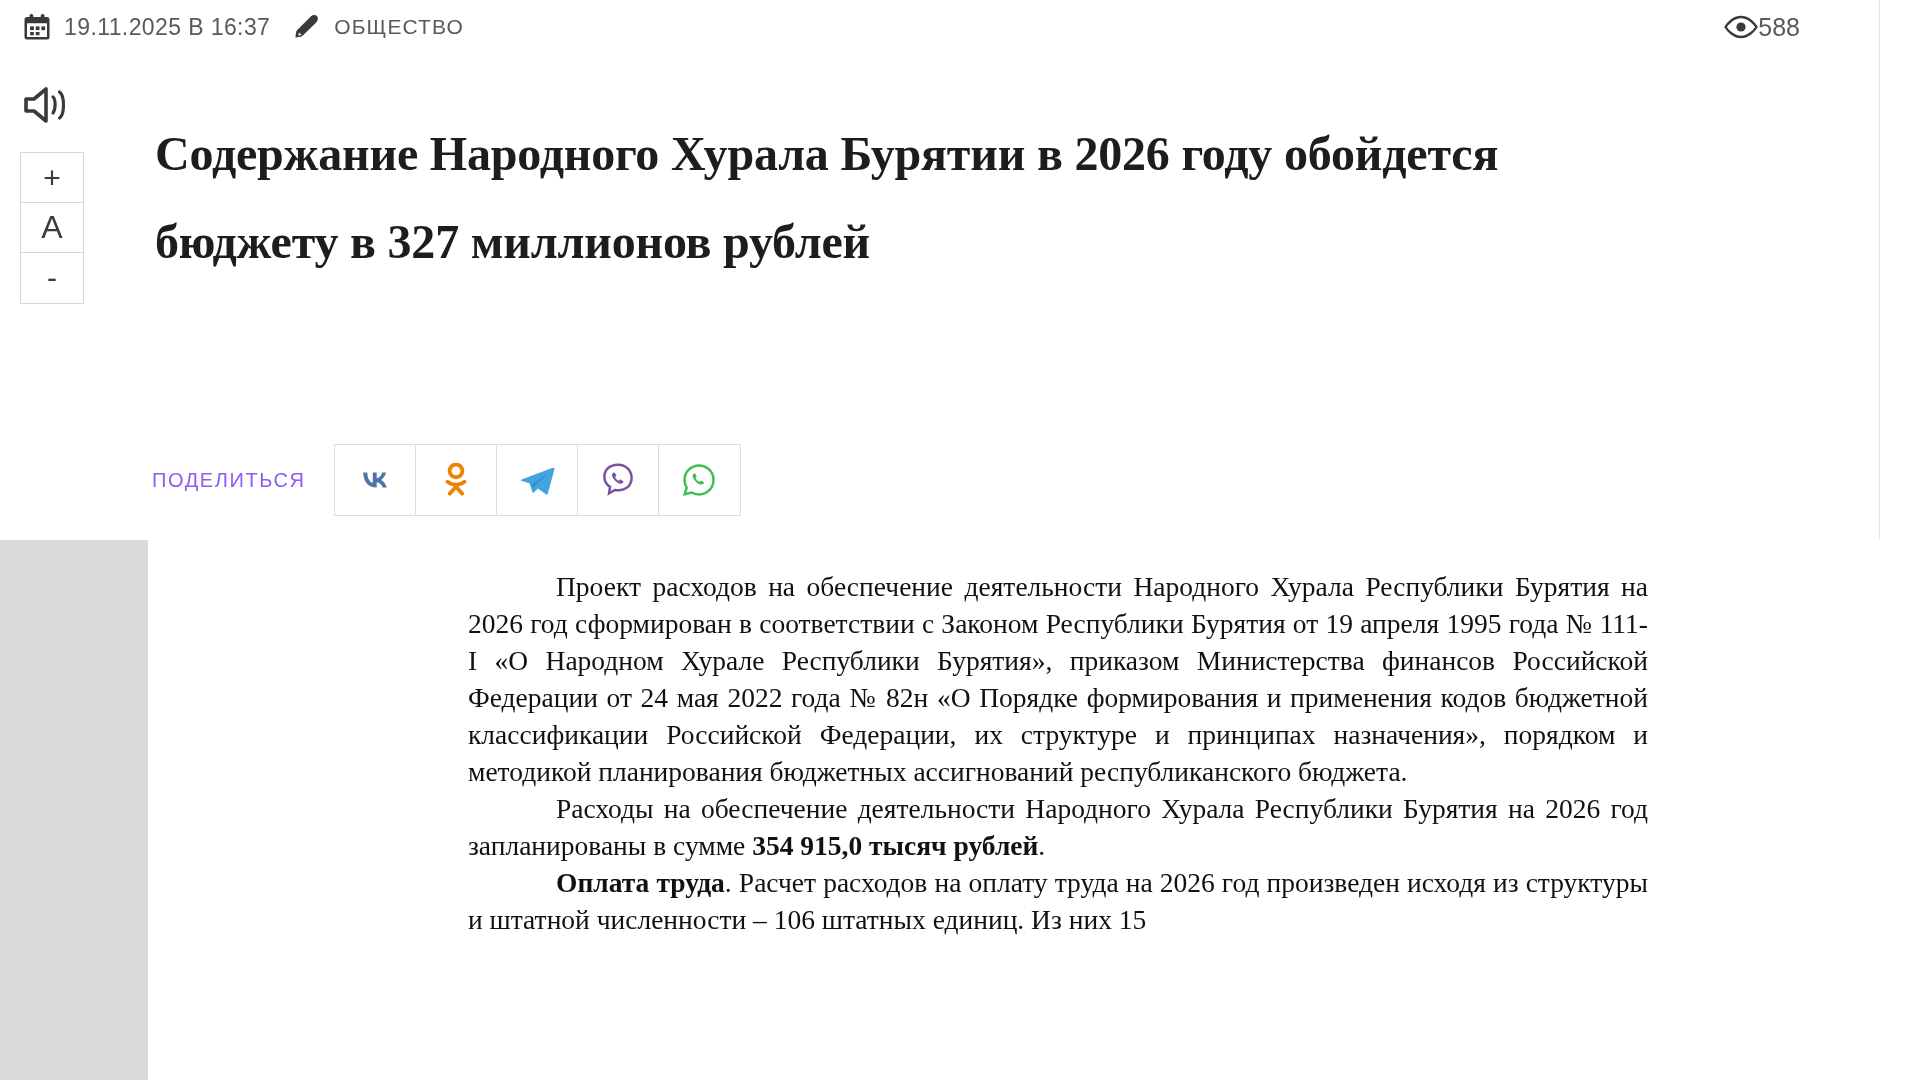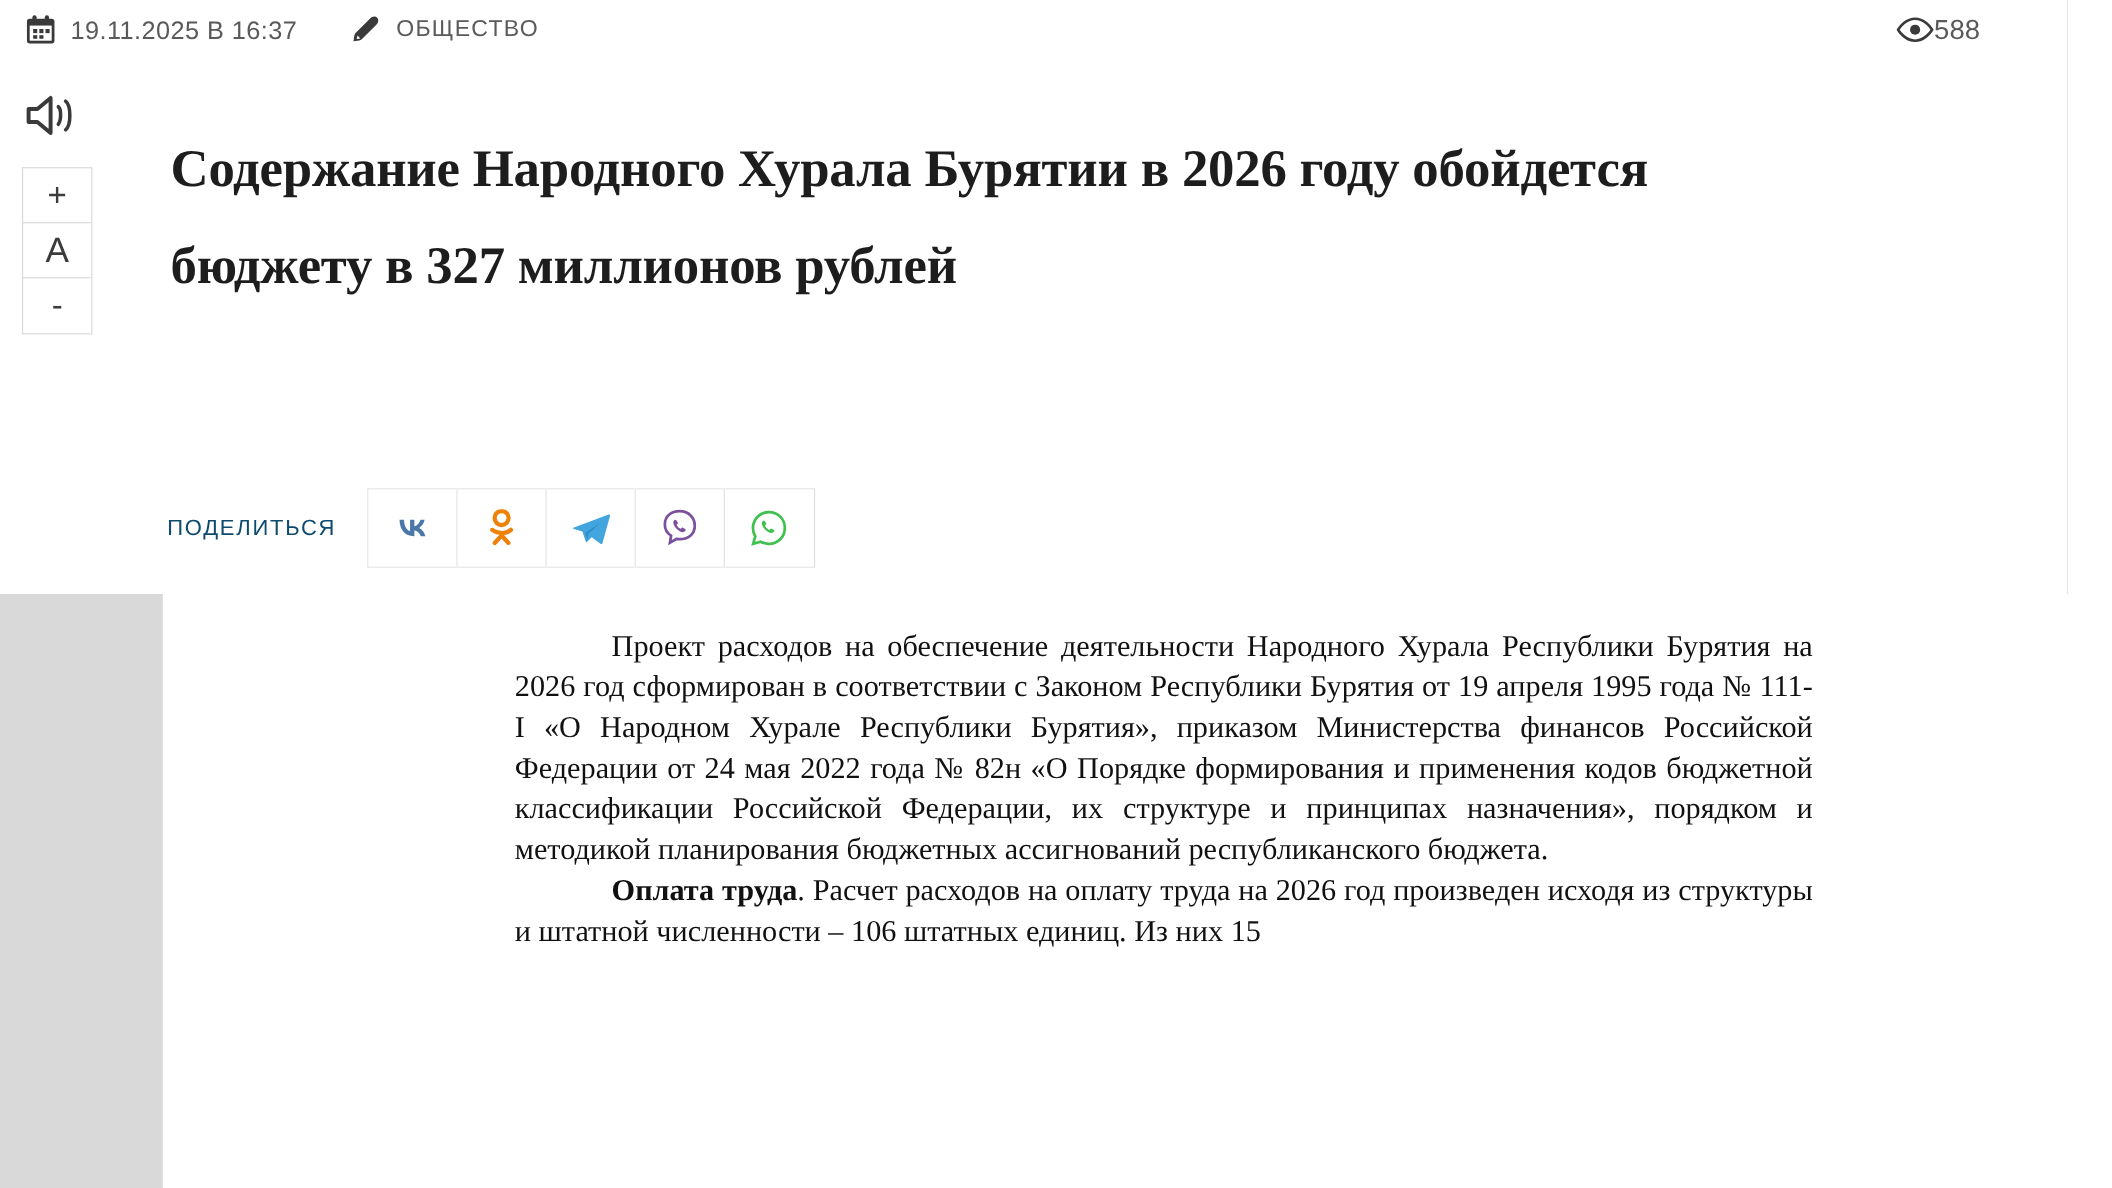--- a/index.html
+++ b/index.html
@@ -36,21 +36,21 @@
     left: 0;
     top: 0;
     width: 1880px;
     height: 54px;
     display: flex;
     align-items: center;
   }
   .meta-left {
     display: flex;
     align-items: center;
-    gap: 26px;
+    gap: 0;
     margin-left: 22px;
   }
   .meta-item {
     display: flex;
     align-items: center;
     gap: 12px;
   }
   .meta-text {
     font-size: 23px;
     color: #5a5a5a;
@@ -132,21 +132,21 @@
   .share-row {
     position: absolute;
     left: 152px;
     top: 444px;
     display: flex;
     align-items: center;
   }
   .share-label {
     font-size: 20px;
     letter-spacing: 1.6px;
-    color: #0c4a6e;
+    color: #8b5cf6;
     text-transform: uppercase;
     margin-right: 28px;
   }
   .share-btns {
     display: flex;
     border: 1px solid #dcdcdc;
     background: #fff;
   }
   .share-btn {
     width: 81px;
@@ -301,18 +301,19 @@
       </div>
     </div>
   </div>
 
   <div class="right-gutter"></div>
 
   <div class="doc-area">
     <div class="doc-page">
       <div class="doc-text">
         <p>Проект расходов на обеспечение деятельности Народного Хурала Респуб­лики Бурятия на 2026 год сформирован в соответствии с Законом Республики Бурятия от 19 апреля 1995 года № 111-I «О Народном Хурале Республики Буря­тия», приказом Министерства финансов Российской Федерации от 24 мая 2022 года № 82н «О Порядке формирования и применения кодов бюджетной класси­фикации Российской Федерации, их структуре и принципах назначения», поряд­ком и методикой планирования бюджетных ассигнований республиканского бюджета.</p>
+        <p>Расходы на обеспечение деятельности Народного Хурала Республики Бу­рятия на 2026 год запланированы в сумме <b>354 915,0 тысяч рублей</b>.</p>
         <p><b>Оплата труда</b>. Расчет расходов на оплату труда на 2026 год произведен исходя из структуры и штатной численности – 106 штатных единиц. Из них 15</p>
       </div>
     </div>
   </div>
 
 </div>
 
 </body></html>

